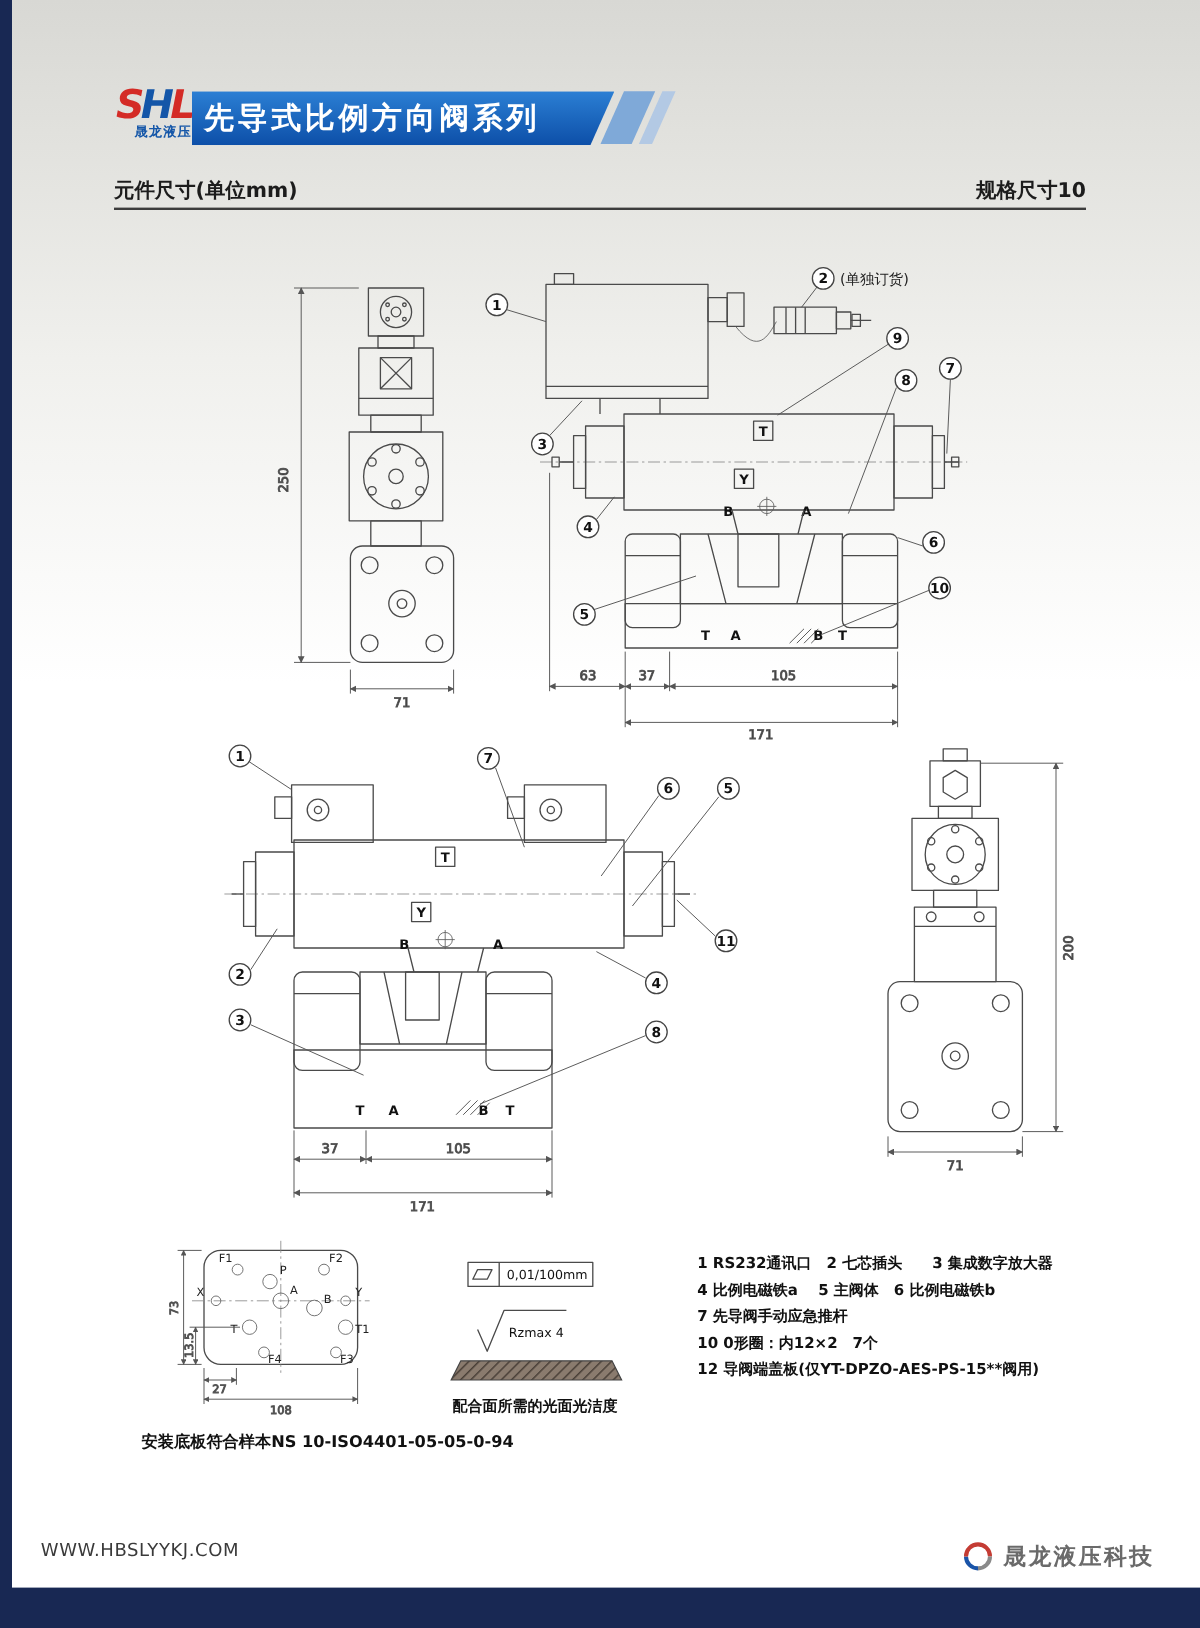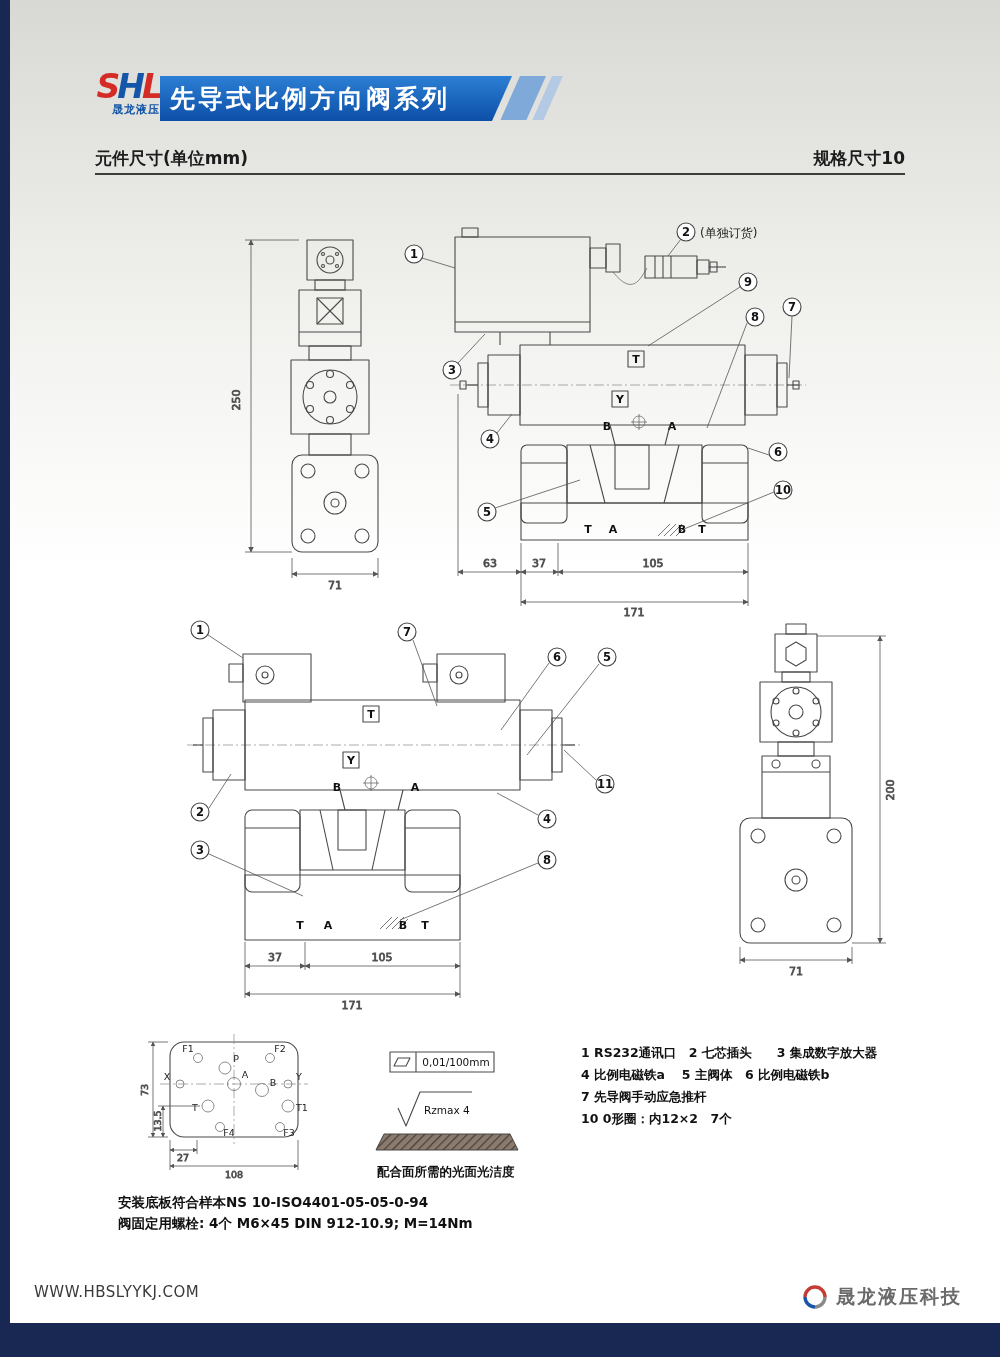--- a/index.html
+++ b/index.html
@@ -494,25 +494,25 @@
     <text class="t-fin" x="52" y="72">Rzmax 4</text>
     <polygon points="12,92 138,92 146,108 4,108" fill="url(#hp)" stroke="#444" stroke-width="1"></polygon>
   </svg>
   <div class="finish-caption">配合面所需的光面光洁度</div>
 
   <div class="legend">
     <div>1 RS232通讯口　2 七芯插头　　3 集成数字放大器</div>
     <div>4 比例电磁铁a　 5 主阀体　6 比例电磁铁b</div>
     <div>7 先导阀手动应急推杆</div>
     <div>10 0形圈：内12×2　7个</div>
+    <div>12 导阀端盖板(仅YT-DPZO-AES-PS-15**阀用)</div>
   </div>
 
   <div class="notes">
     <div>安装底板符合样本NS 10-ISO4401-05-05-0-94</div>
-    <div>阀固定用螺栓: 4个 M6×45 DIN 912-10.9; M=14Nm</div>
   </div>
 
   <div class="website">WWW.HBSLYYKJ.COM</div>
   <div class="company">
     <svg width="26" height="26" viewBox="0 0 26 26">
       <g stroke-width="3.4" fill="none">
         <path d="M13 3 A10 10 0 0 1 23 13" stroke="#c43c34"></path>
         <path d="M23 13 A10 10 0 0 1 13 23" stroke="#8a8a8a"></path>
         <path d="M13 23 A10 10 0 0 1 3 13" stroke="#1a54a8"></path>
         <path d="M3 13 A10 10 0 0 1 13 3" stroke="#c43c34"></path>

